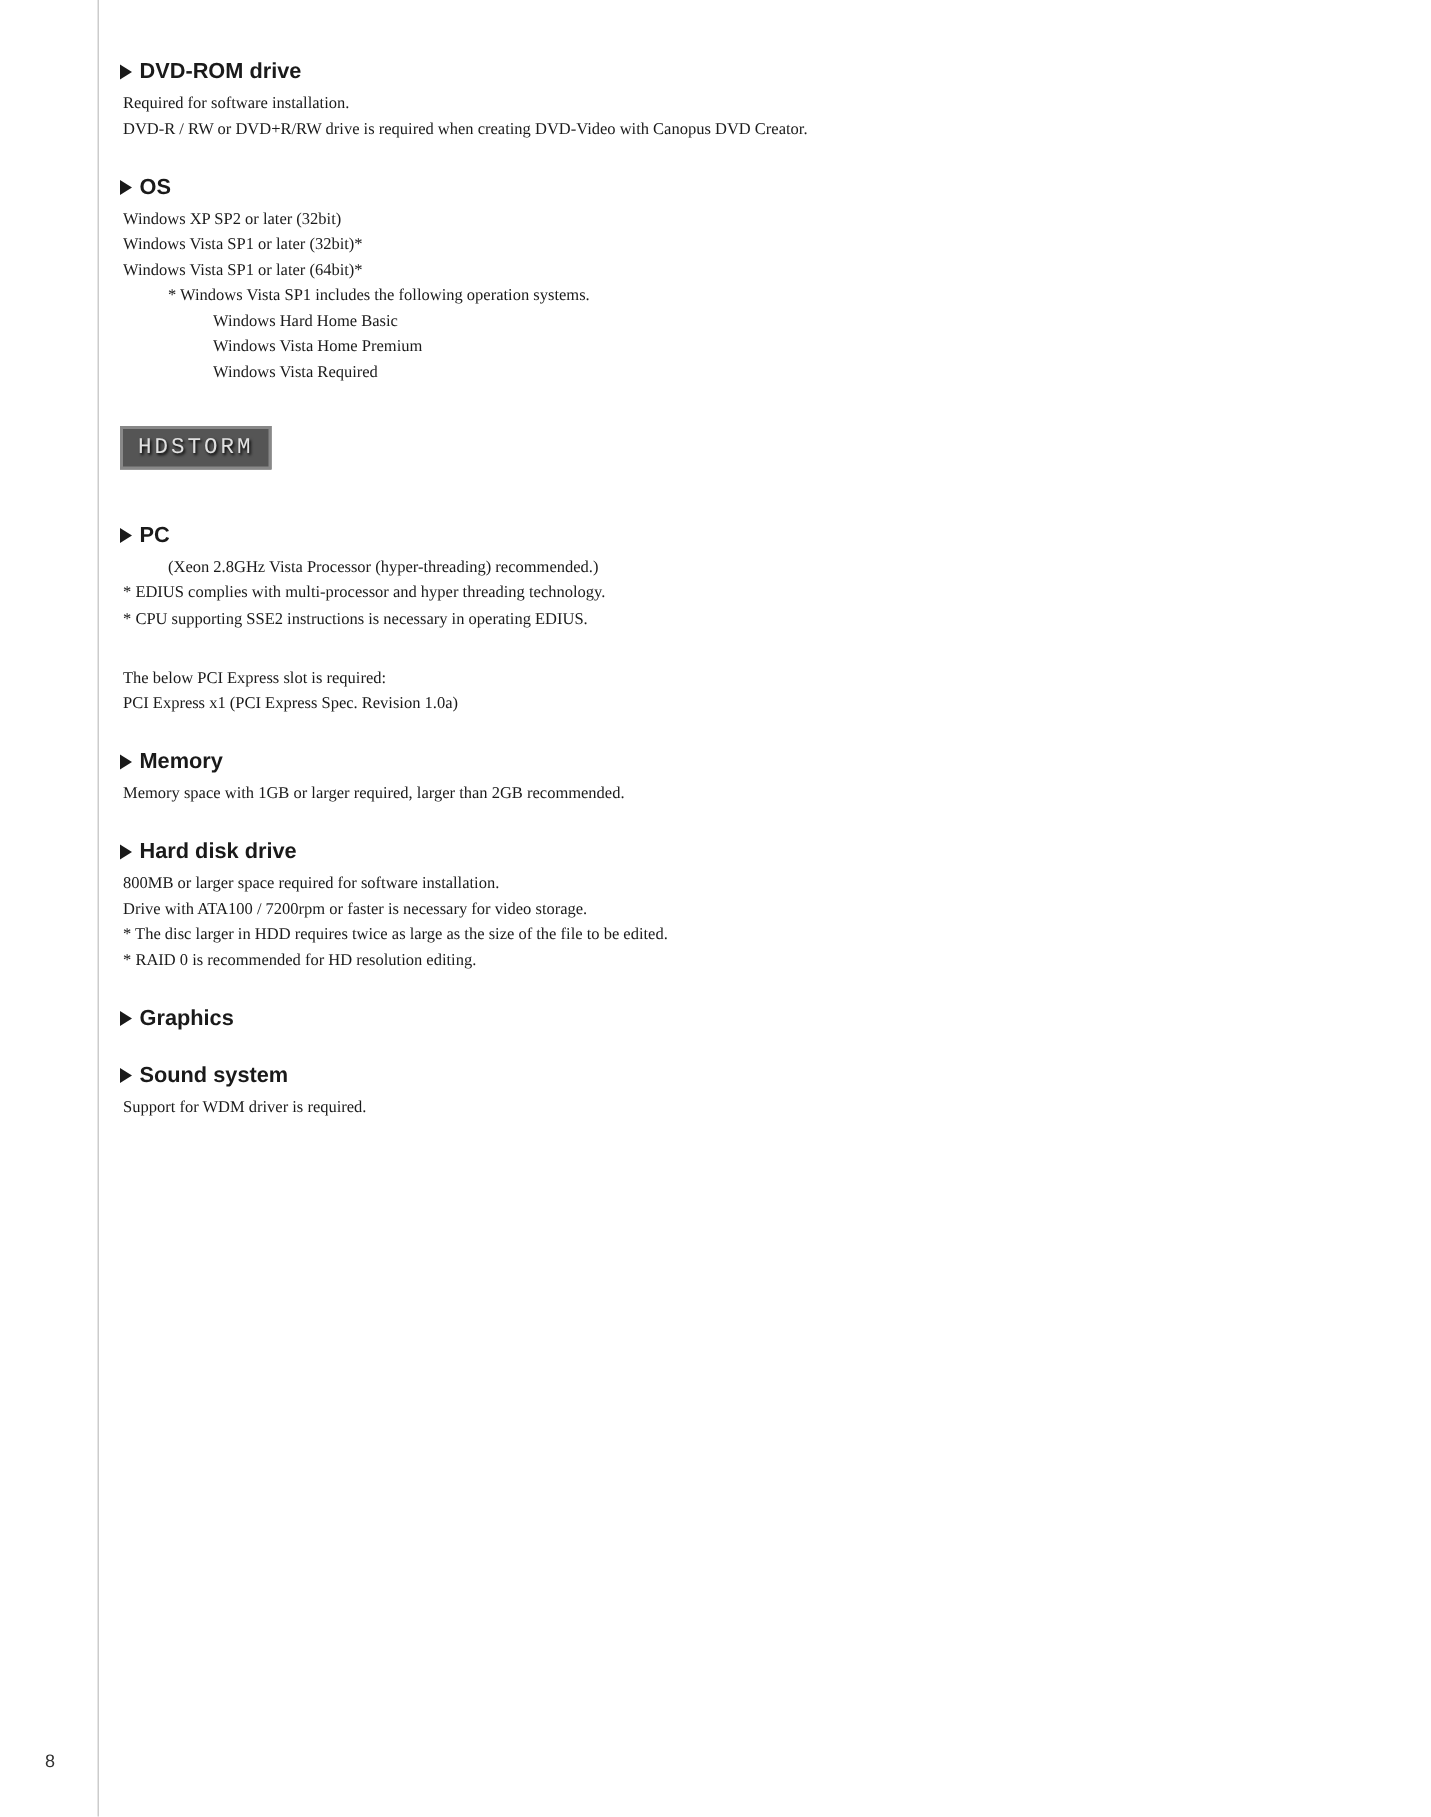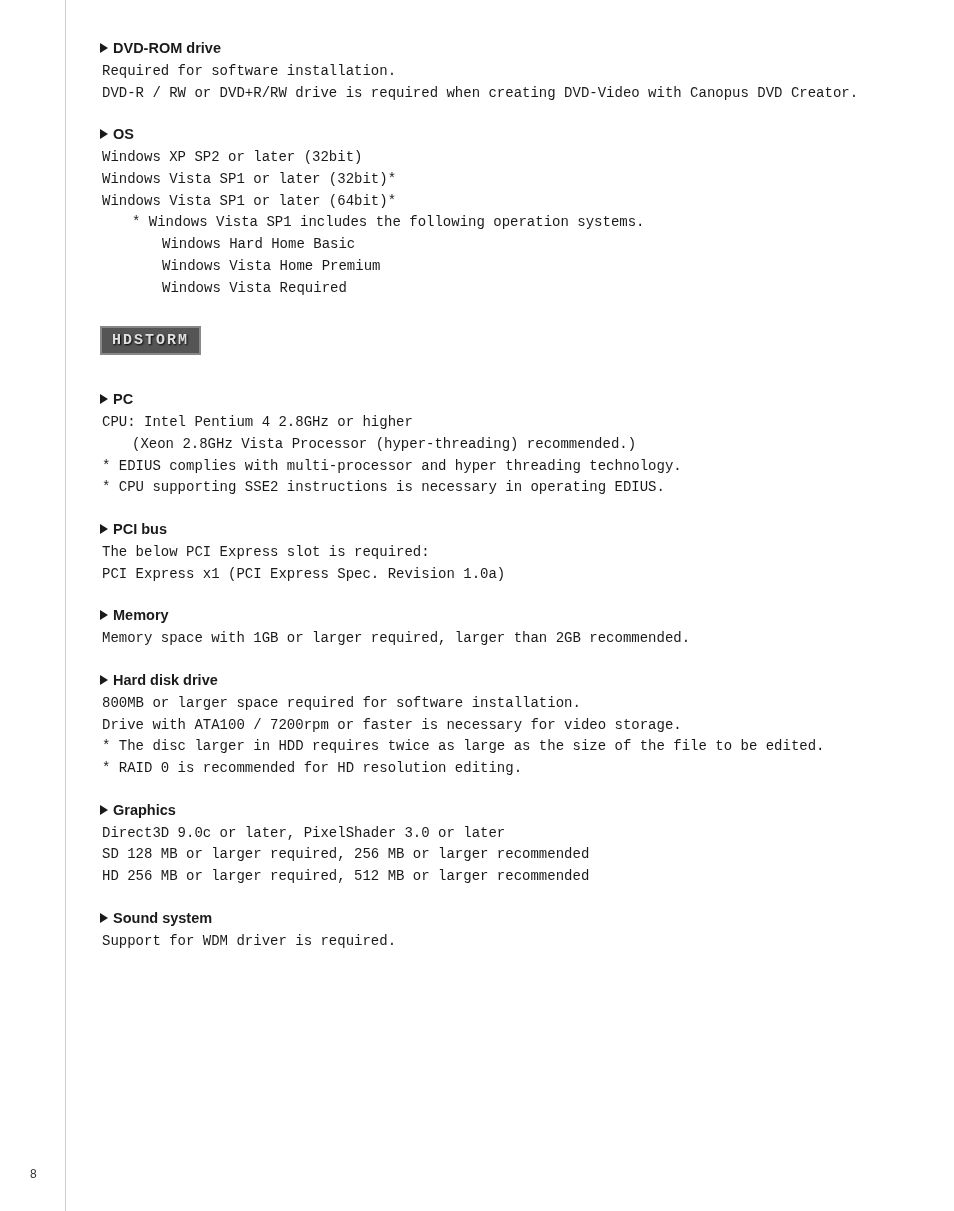--- a/index.html
+++ b/index.html
@@ -12,21 +12,21 @@
       background: #ffffff;
       font-family: Georgia, 'Times New Roman', serif;
       font-size: 13.5px;
       color: #1a1a1a;
       width: 954px;
       min-height: 1211px;
       position: relative;
     }
 
     .page {
-      padding: 40px 80px 60px 100px;
+      padding: 40px 80px 60px 80px;
       position: relative;
       min-height: 1211px;
     }
 
     .section {
       margin-bottom: 22px;
     }
 
     .section-heading {
       font-family: Arial, Helvetica, sans-serif;
@@ -43,22 +43,22 @@
       width: 0;
       height: 0;
       border-top: 5px solid transparent;
       border-bottom: 5px solid transparent;
       border-left: 8px solid #1a1a1a;
       margin-right: 3px;
       flex-shrink: 0;
     }
 
     .section-body {
-      font-family: Liberation Mono, monospace;
-      font-size: 14px;
+      font-family: Liberation Serif, serif;
+      font-size: 11px;
       line-height: 1.55;
       padding-left: 2px;
     }
 
     .indent-1 {
       padding-left: 30px;
     }
 
     .indent-2 {
       padding-left: 60px;
@@ -69,21 +69,21 @@
       color: #ffffff;
       padding: 4px 10px;
       margin-bottom: 18px;
       margin-top: 5px;
       display: inline-block;
       border: 2px solid #888888;
     }
 
     .hdstorm-bar span {
       font-family: 'Courier New', monospace;
-      font-weight: bold;
+      font-weight: normal;
       font-size: 15px;
       letter-spacing: 2px;
       color: #e0e0e0;
       text-shadow: 1px 1px 2px #000;
     }
 
     .hdstorm-wrapper {
       margin-bottom: 18px;
     }
 
@@ -143,32 +143,27 @@
       <span>HDSTORM</span>
     </div>
   </div>
 
   <div class="section">
     <div class="section-heading">
       <span class="triangle"></span>
       <span>PC</span>
     </div>
     <div class="section-body">
-      <div>CPU: Intel Pentium 4 2.8GHz or higher</div>
       <div class="indent-1">(Xeon 2.8GHz Vista Processor (hyper-threading) recommended.)</div>
       <div>* EDIUS complies with multi-processor and hyper threading technology.</div>
       <div>* CPU supporting SSE2 instructions is necessary in operating EDIUS.</div>
     </div>
   </div>
 
   <div class="section">
-    <div class="section-heading">
-      <span class="triangle"></span>
-      <span>PCI bus</span>
-    </div>
     <div class="section-body">
       <div>The below PCI Express slot is required:</div>
       <div>PCI Express x1 (PCI Express Spec. Revision 1.0a)</div>
     </div>
   </div>
 
   <div class="section">
     <div class="section-heading">
       <span class="triangle"></span>
       <span>Memory</span>
@@ -189,25 +184,20 @@
       <div>* The disc larger in HDD requires twice as large as the size of the file to be edited.</div>
       <div>* RAID 0 is recommended for HD resolution editing.</div>
     </div>
   </div>
 
   <div class="section">
     <div class="section-heading">
       <span class="triangle"></span>
       <span>Graphics</span>
     </div>
-    <div class="section-body">
-      <div>Direct3D 9.0c or later, PixelShader 3.0 or later</div>
-      <div>SD 128 MB or larger required, 256 MB or larger recommended</div>
-      <div>HD 256 MB or larger required, 512 MB or larger recommended</div>
-    </div>
   </div>
 
   <div class="section">
     <div class="section-heading">
       <span class="triangle"></span>
       <span>Sound system</span>
     </div>
     <div class="section-body">
       <div>Support for WDM driver is required.</div>
     </div>

